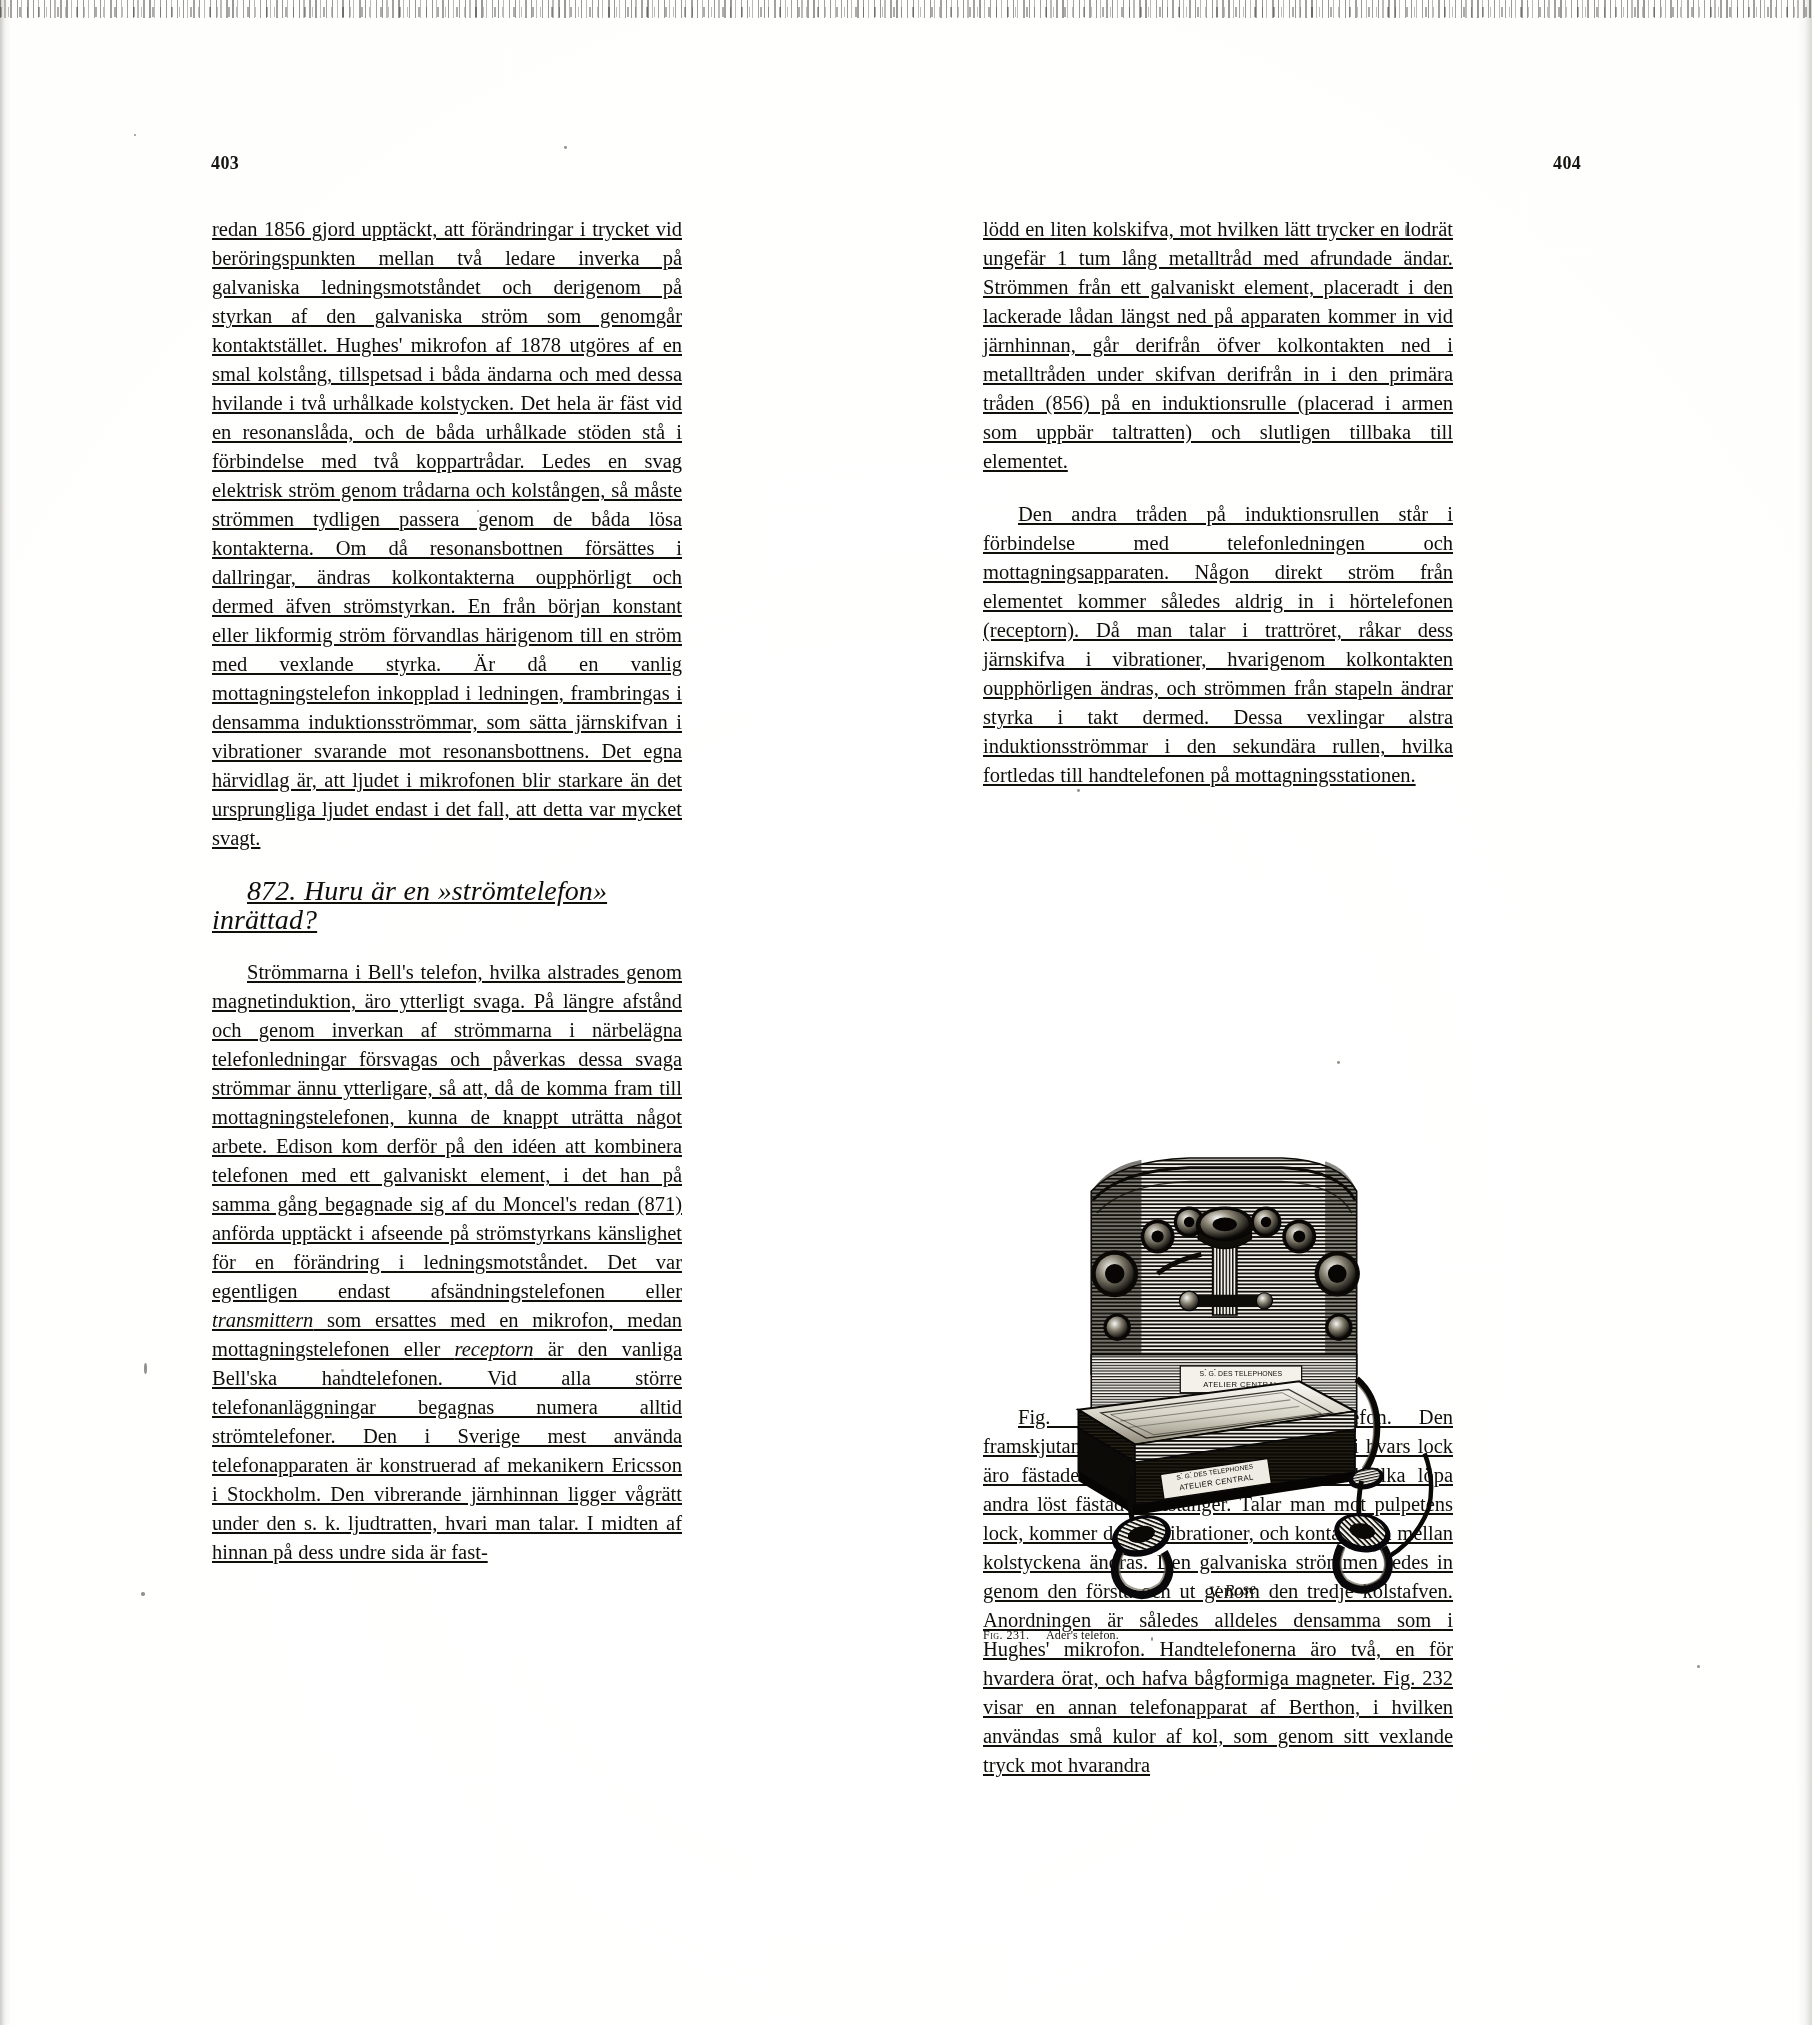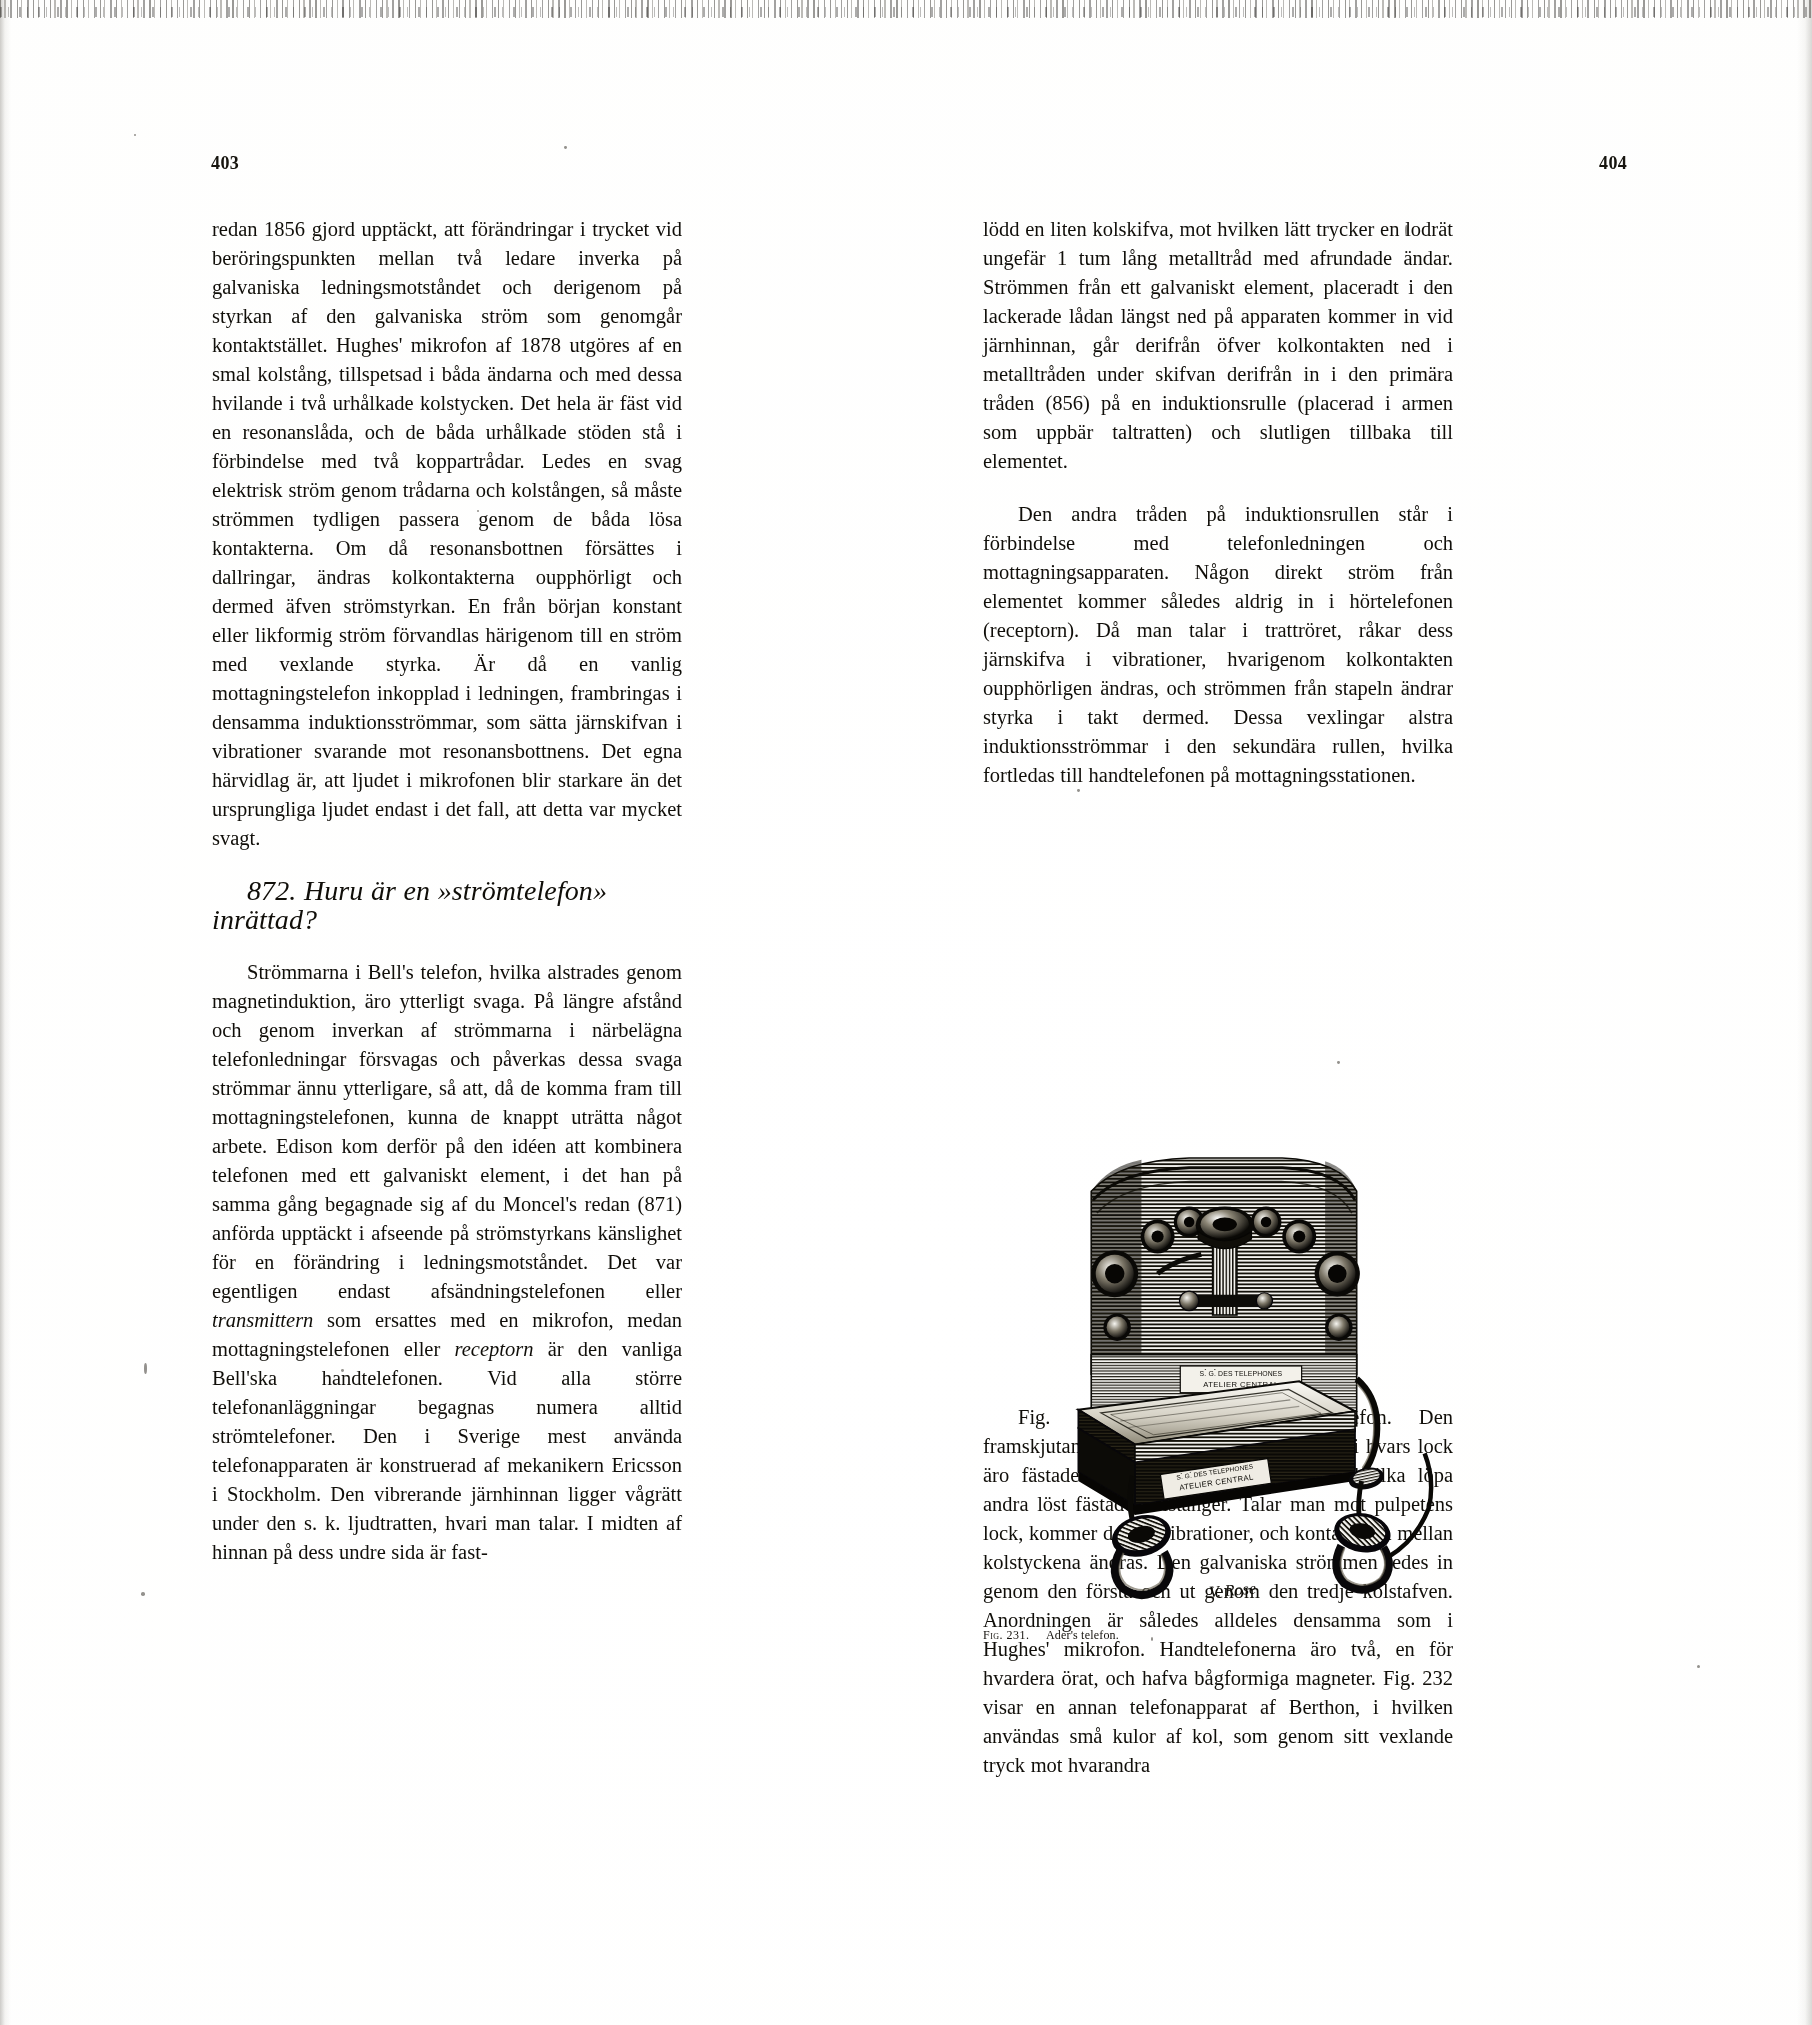--- a/index.html
+++ b/index.html
@@ -75,21 +75,21 @@
   
   .folio {
     position: absolute;
     font-weight: bold;
     font-size: 18px;
     letter-spacing: 0.4px;
     color: #17150f;
     font-family: "Liberation Serif", "DejaVu Serif", serif;
   }
   #folio-left  { left: 211px;  top: 153px; }
-  #folio-right { left: 1553px; top: 153px; margin-left: 46px; }
+  #folio-right { left: 1553px; top: 153px; }
 
   
   .col {
     position: absolute;
     top: 215px;
     width: 470px;
     font-size: 20.5px;
     line-height: 29px;
     color: #100e09;
     text-align: justify;
@@ -97,20 +97,21 @@
     -webkit-hyphens: none;
     hyphens: none;
     word-spacing: 0.02em;
   }
   #col-left  { left: 212px; }
   #col-right { left: 983px; }
 
   .col p {
     margin: 0;
     text-indent: 0;
+    text-decoration: underline;
   }
   .col p.indent { text-indent: 35px; margin-top: 24px; }
 
   .sec-head {
     margin: 23px 0 2.4px 0 !important;
     font-style: italic;
     font-size: 28px;
     text-indent: 35px !important;
     text-align: left;
     letter-spacing: 0.1px;

